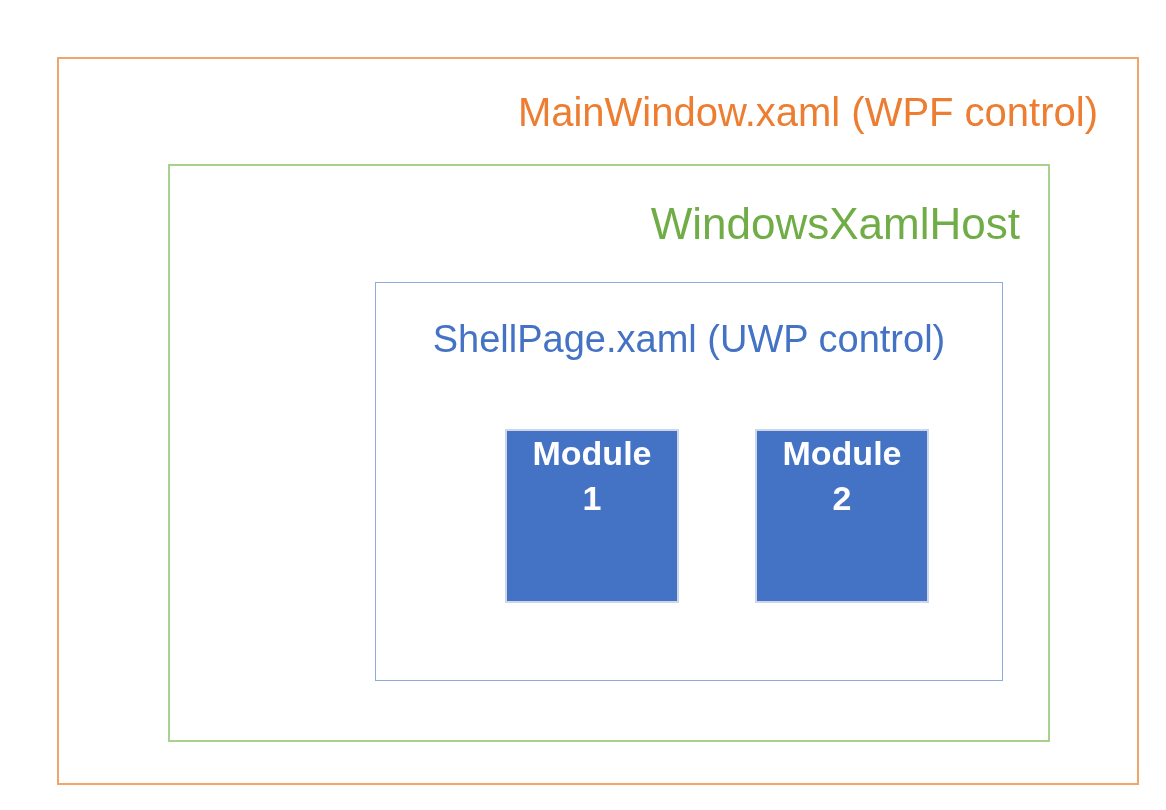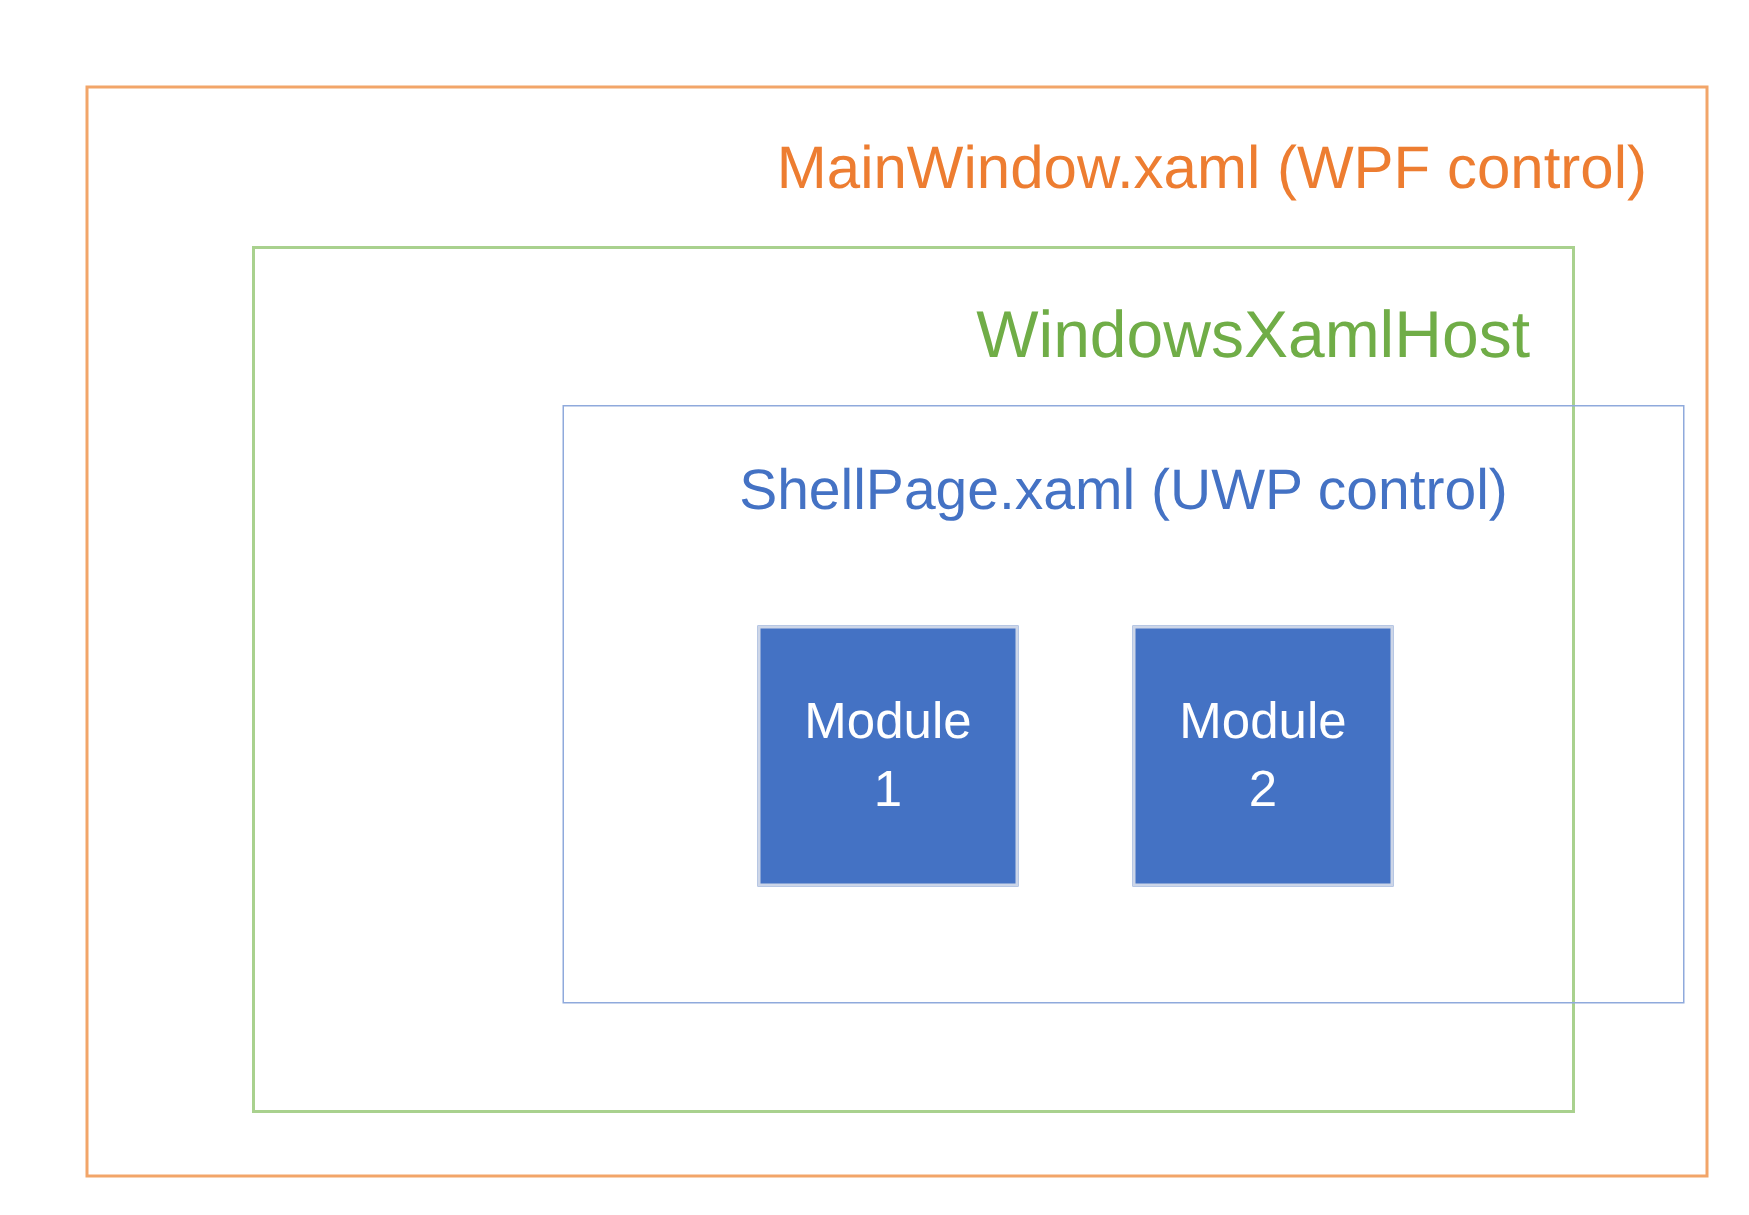--- a/index.html
+++ b/index.html
@@ -28,39 +28,40 @@
     left: 109px; top: 105px; width: 882px; height: 578px;
     border: 2px solid #A9D18E;
   }
   .host-label {
     position: absolute; top: 33px; right: 28px;
     font-size: 44px; line-height: 1.15; color: #70AD47;
     white-space: nowrap;
   }
 
   .shell-box {
-    left: 205px; top: 104px; width: 748px; height: 399px;
+    left: 205px; top: 116px; width: 628px; height: 399px;
     border: 1.5px solid #8FAADC;
   }
   .shell-label {
     position: absolute; top: 35px; left: 0; width: 100%;
     text-align: center;
     font-size: 38px; line-height: 1.15; color: #4472C4;
     white-space: nowrap;
   }
 
   .module-box {
     position: absolute; top: 146px; width: 174px; height: 174px;
     box-sizing: border-box;
     background: #4472C4;
     border: 2px solid #CDD6E8;
     display: flex; flex-direction: column;
-    align-items: center; justify-content: center;
+    align-items: center; justify-content: flex-start;
     color: #ffffff; font-size: 34px; line-height: 1.32;
     text-align: center;
+    font-weight: bold;
   }
   .module-1 { left: 129px; }
   .module-2 { left: 379px; }
   .module-line { display: block; }
 </style>
 </head>
 <body>
 
 <div class="canvas">
 

